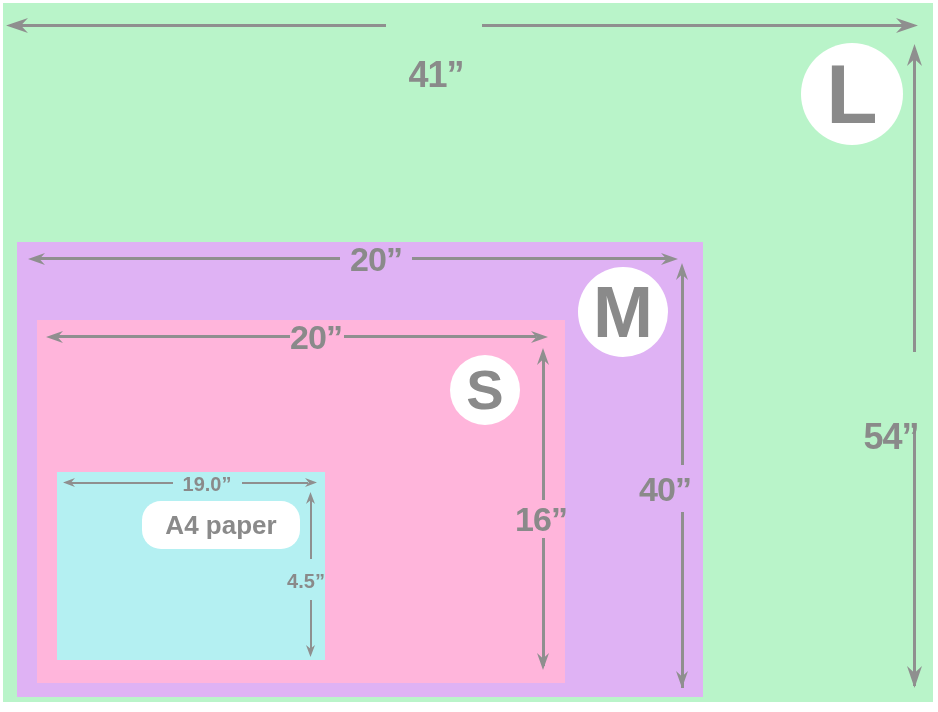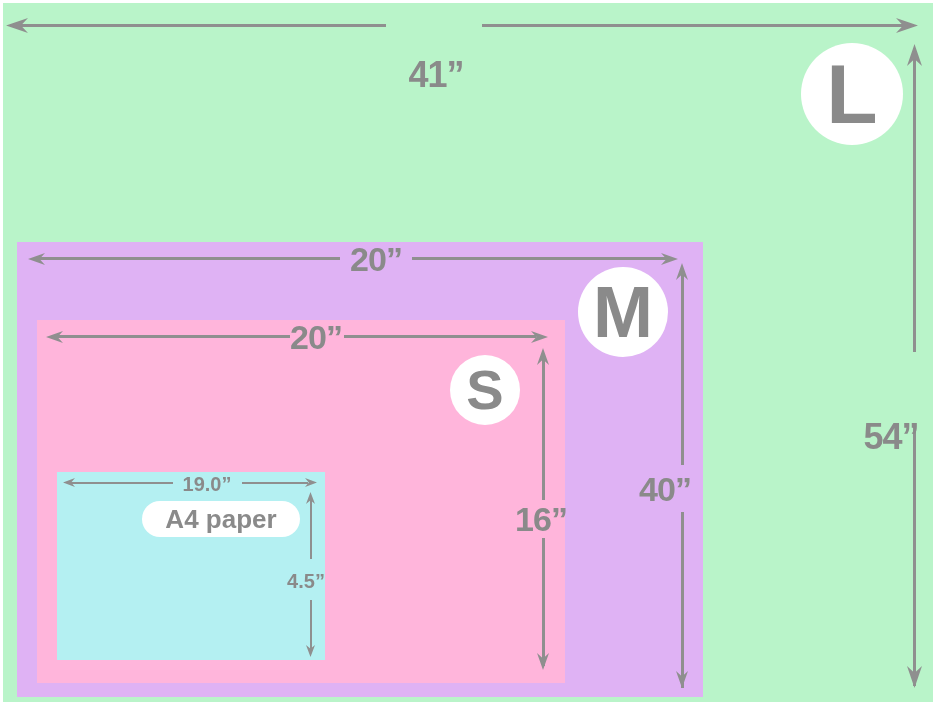--- a/index.html
+++ b/index.html
@@ -43,21 +43,21 @@
   .badge{
     position:absolute; background:var(--white); border-radius:50%;
     display:flex; align-items:center; justify-content:center;
     color:var(--text); font-weight:700; line-height:1;
   }
   .badge-l{left:801px; top:43px;  width:102px; height:102px; font-size:84px;}
   .badge-m{left:578px; top:267px; width:90px;  height:90px;  font-size:72px;}
   .badge-s{left:450px; top:355px; width:70px;  height:70px;  font-size:56px;}
 
   .a4-pill{
-    position:absolute; left:142px; top:501px; width:158px; height:36px;
+    position:absolute; left:142px; top:501px; width:158px; height:48px;
     background:var(--white); border-radius:19px;
     display:flex; align-items:center; justify-content:center;
     color:var(--text); font-weight:600; font-size:26px; white-space:nowrap;
   }
 </style>
 </head>
 <body>
 
 <div class="page">
 

